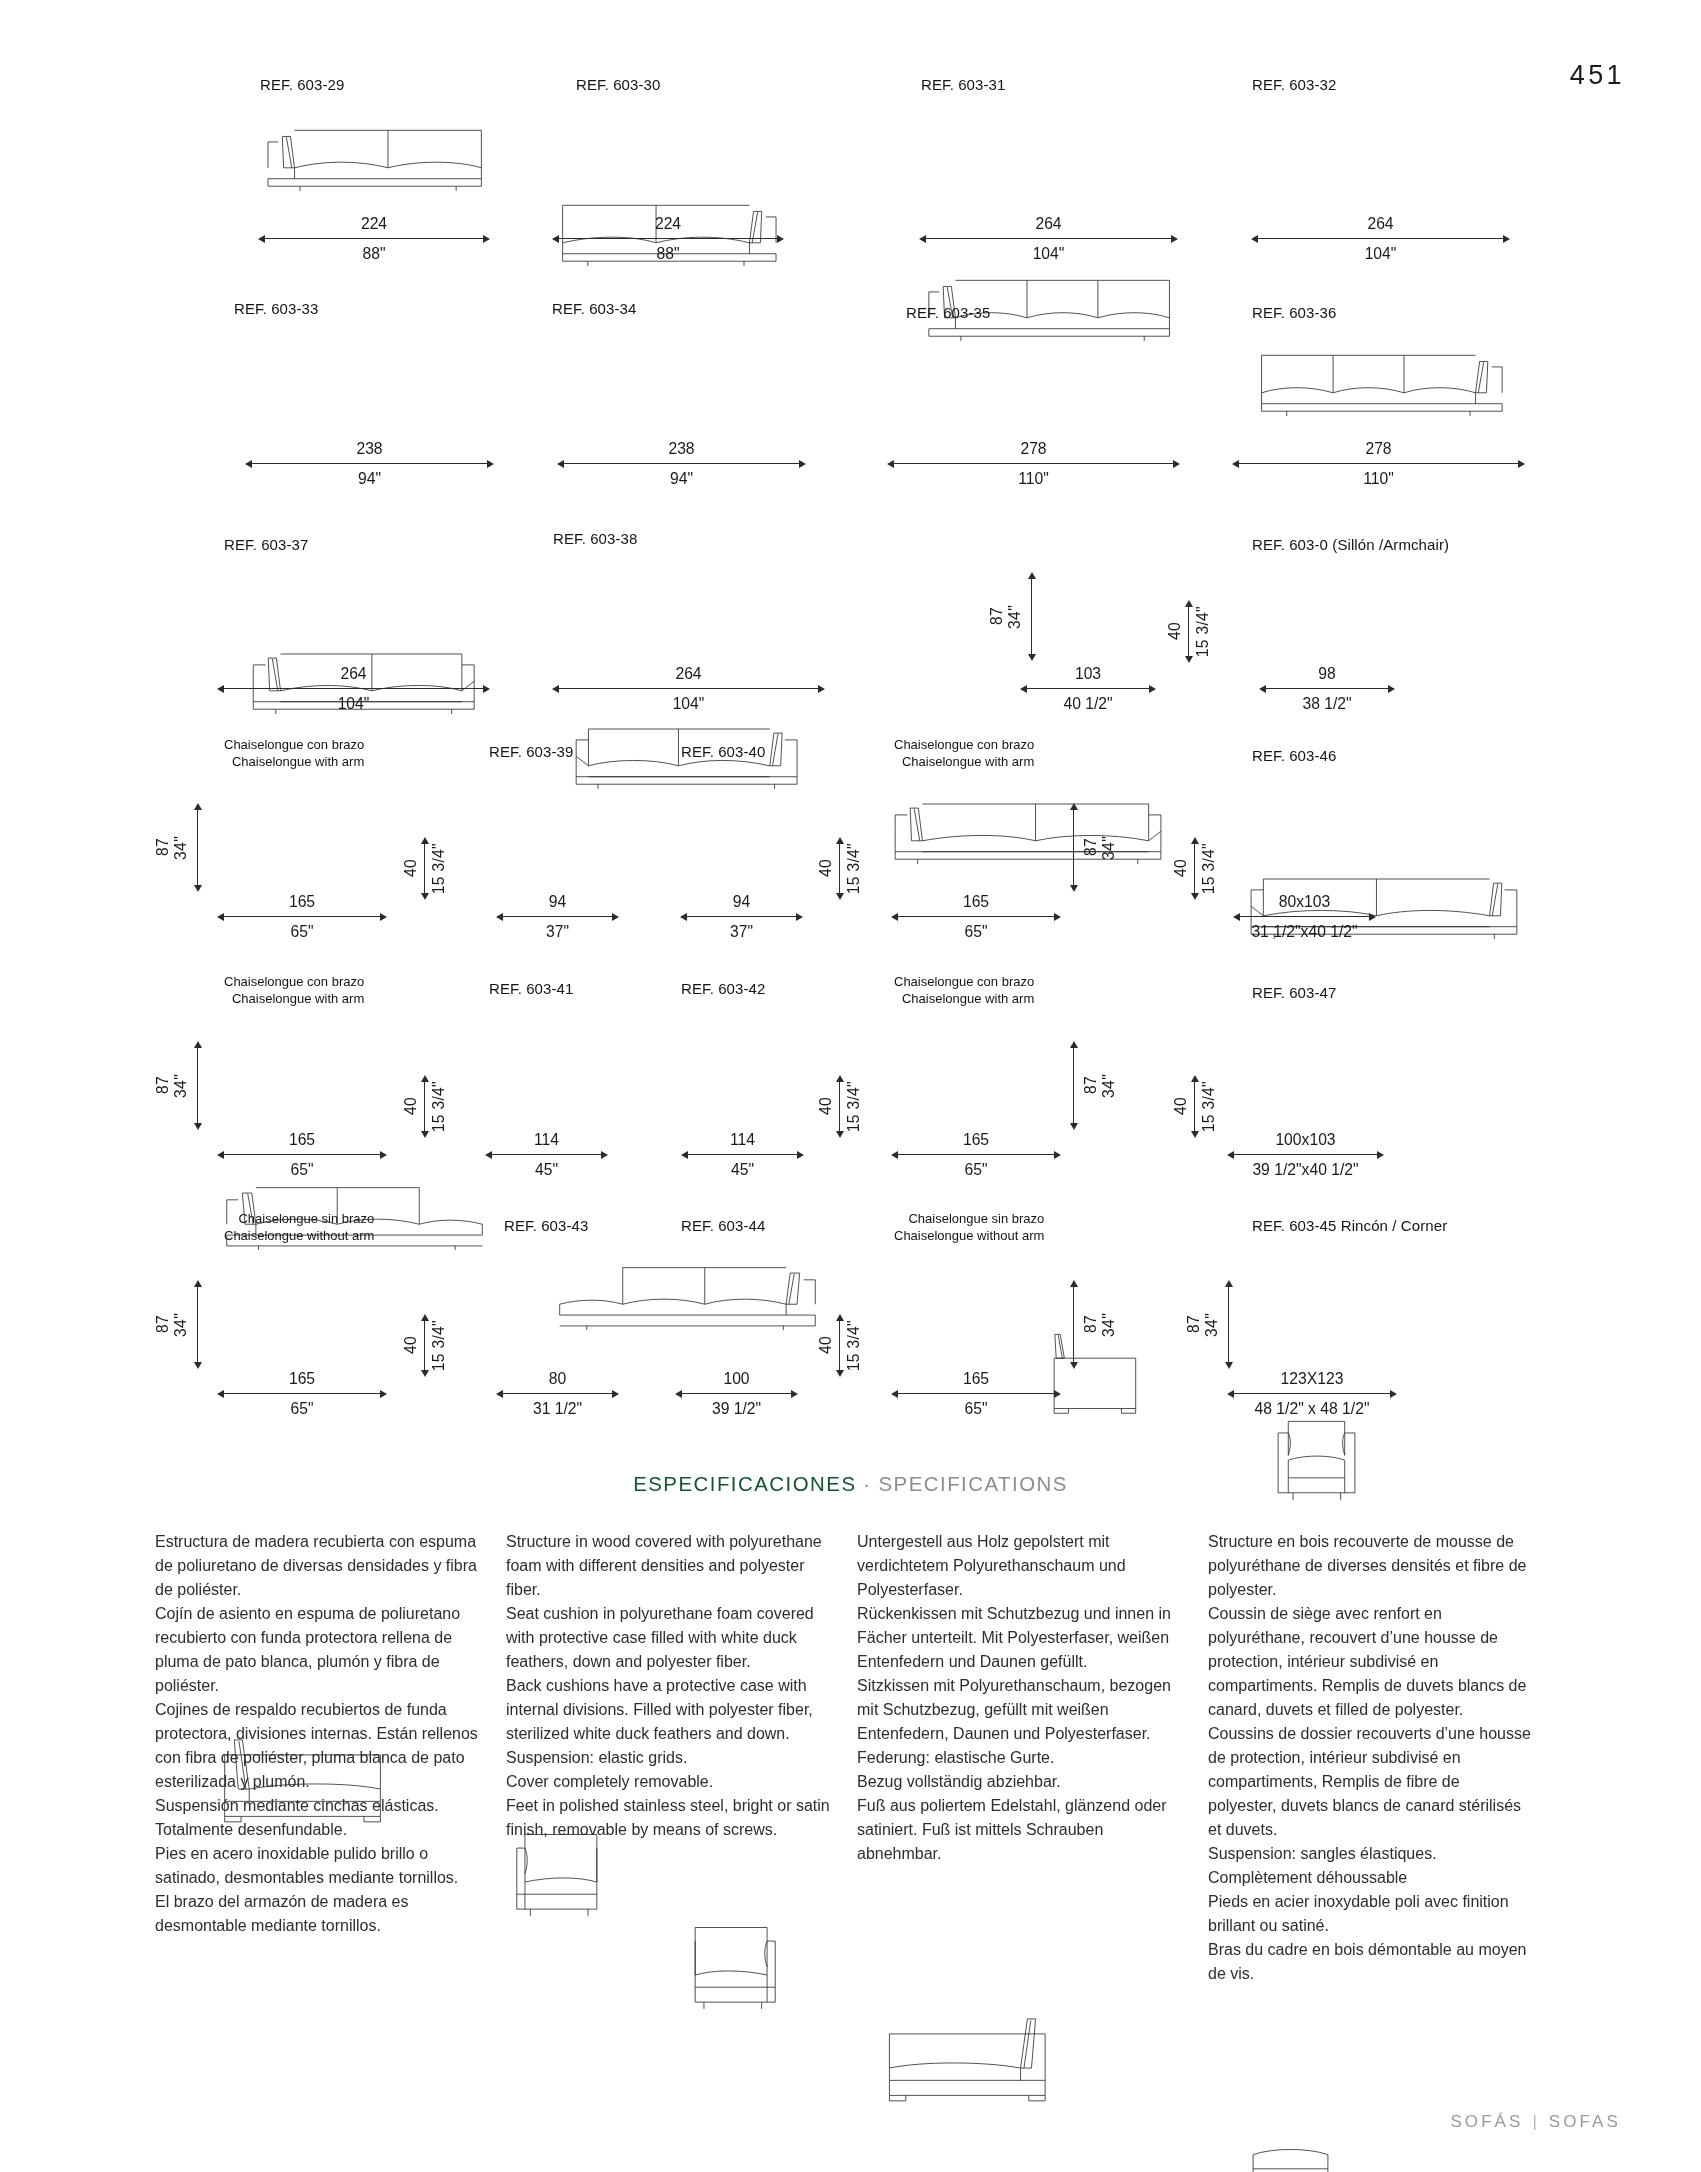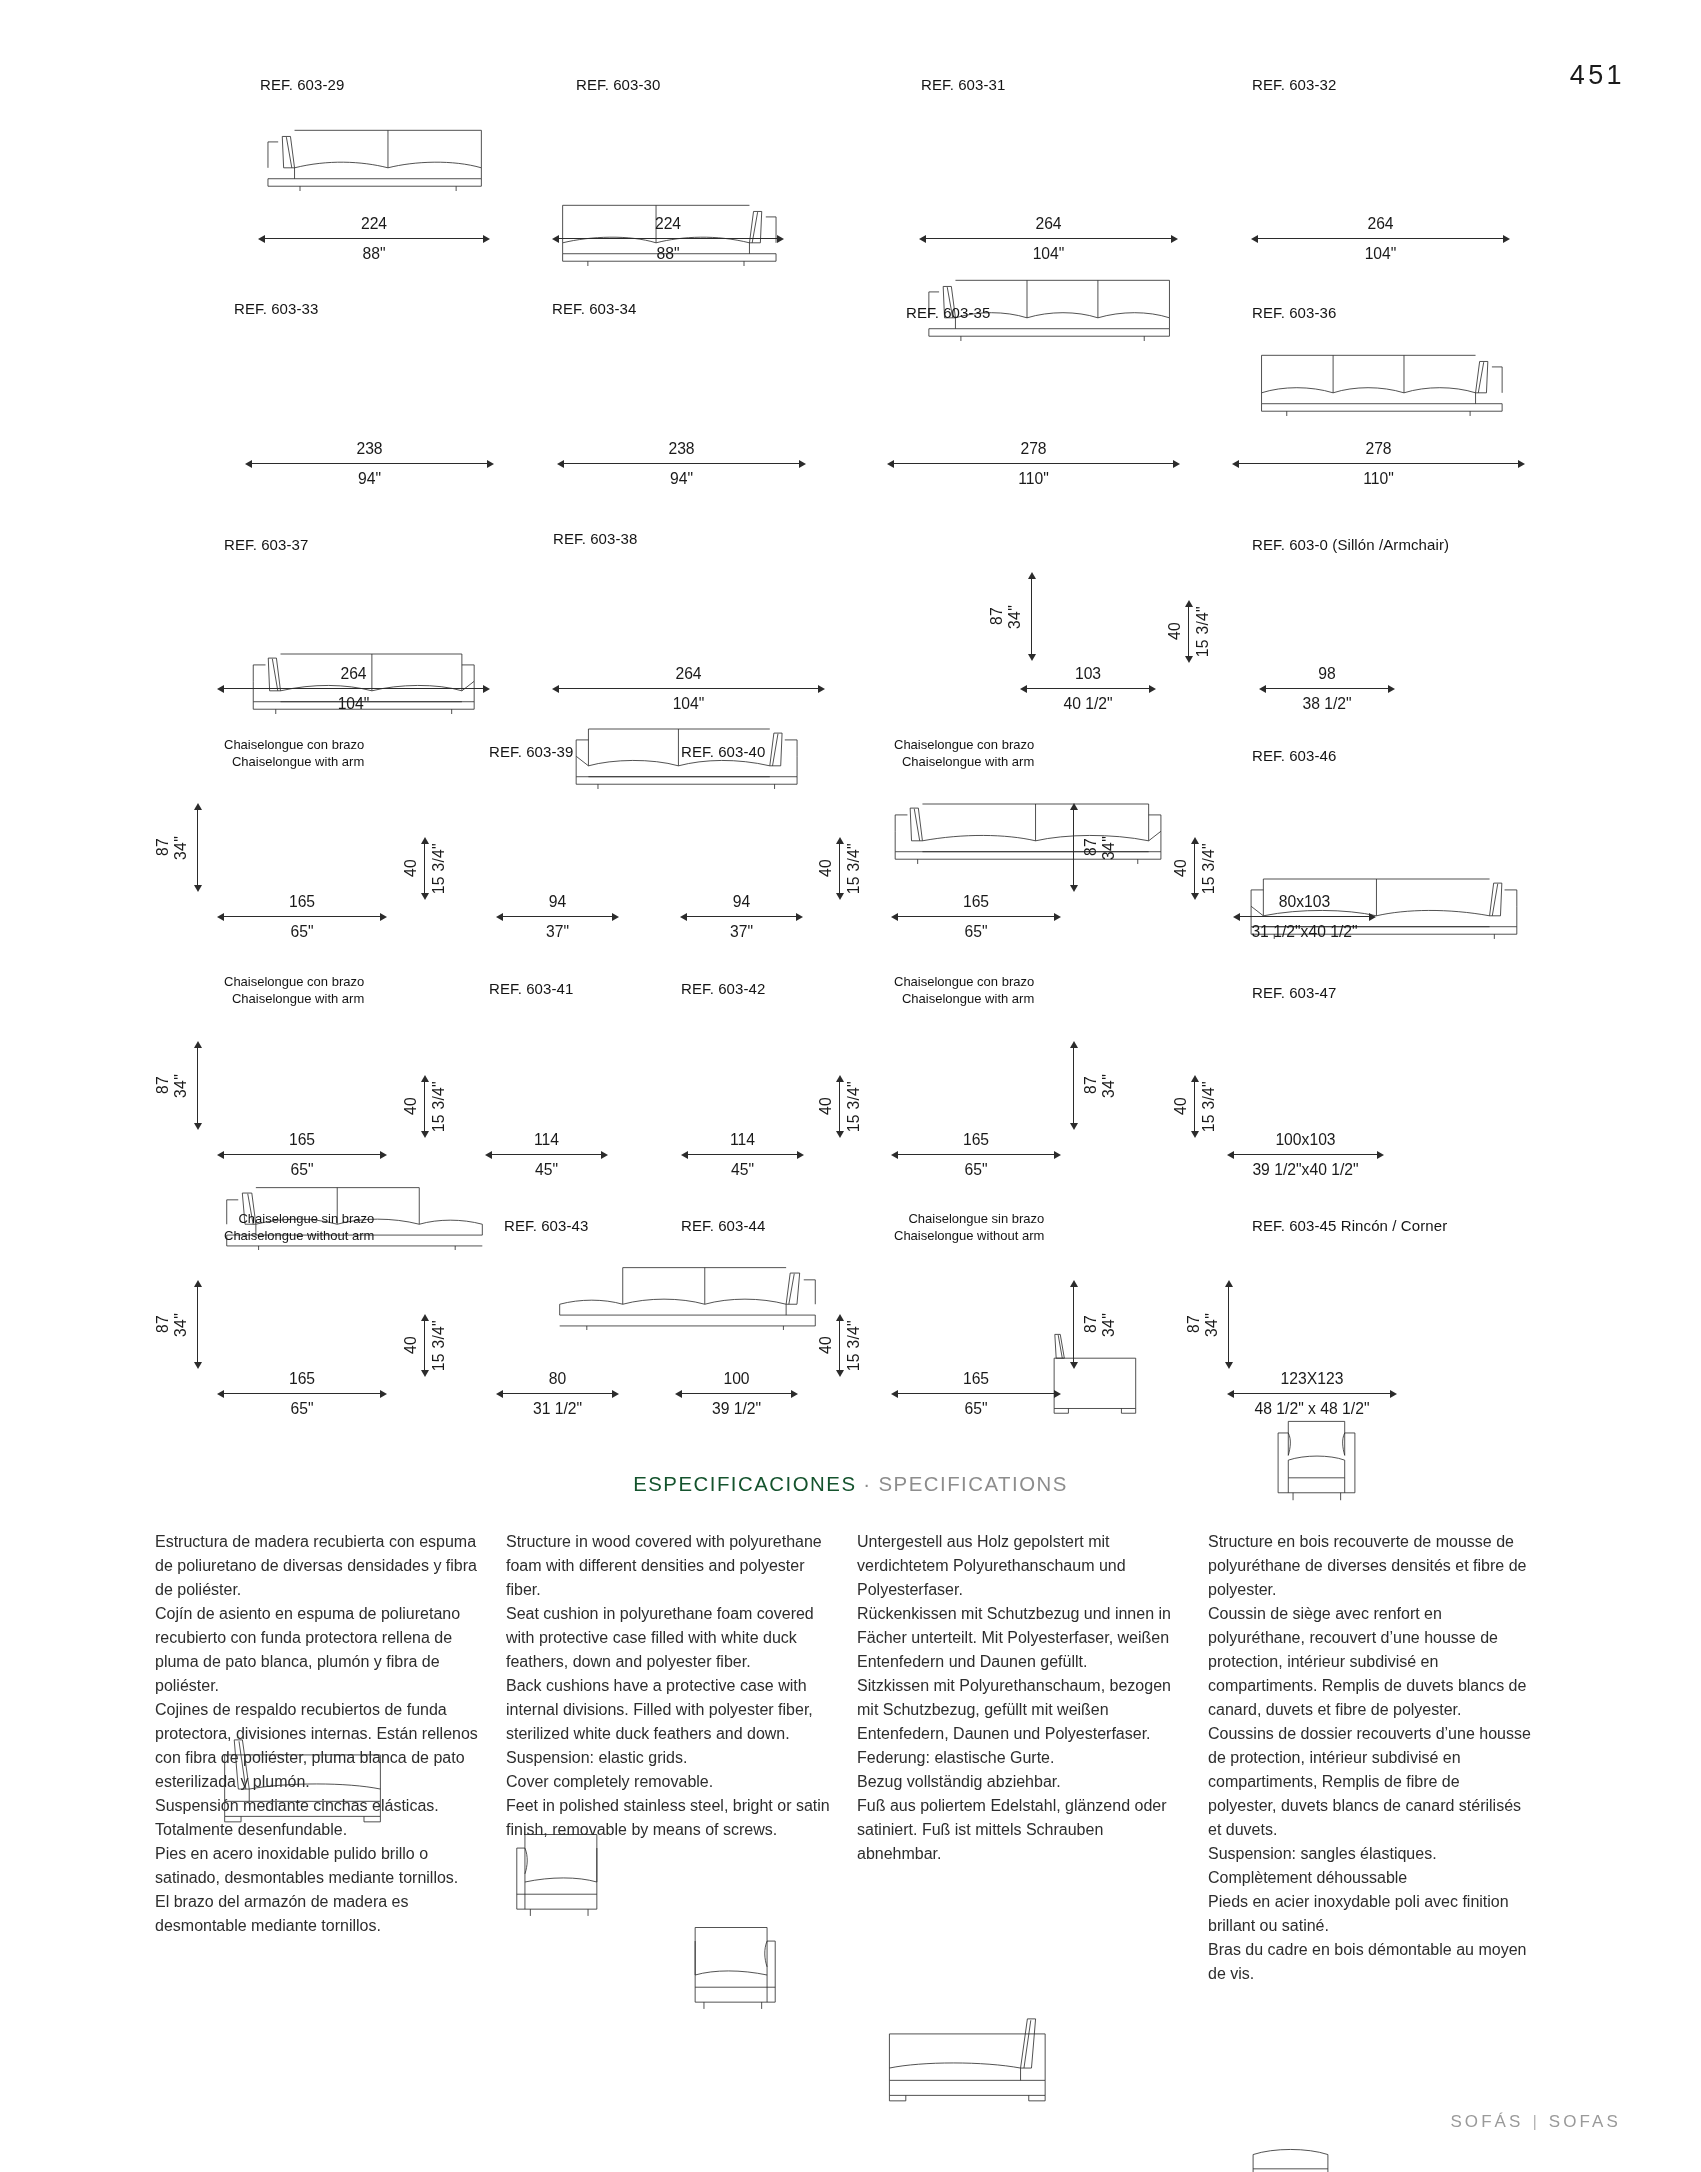--- a/index.html
+++ b/index.html
@@ -928,21 +928,21 @@
     <div class="spec-col">
       <p>Untergestell aus Holz gepolstert mit verdichtetem Polyurethanschaum und Polyesterfaser.</p>
       <p>Rückenkissen mit Schutzbezug und innen in Fächer unterteilt. Mit Polyesterfaser,  weißen Entenfedern und Daunen gefüllt.</p>
       <p>Sitzkissen mit Polyurethanschaum, bezogen mit Schutzbezug, gefüllt mit weißen Entenfedern, Daunen und Polyesterfaser.</p>
       <p>Federung: elastische Gurte.</p>
       <p>Bezug vollständig abziehbar.</p>
       <p>Fuß aus poliertem Edelstahl, glänzend oder satiniert. Fuß  ist mittels Schrauben abnehmbar.</p>
     </div>
     <div class="spec-col">
       <p>Structure en bois recouverte de mousse de polyuréthane  de diverses densités et fibre de polyester.</p>
-      <p>Coussin de siège avec renfort en polyuréthane, recouvert d’une housse de protection, intérieur subdivisé en compartiments. Remplis de duvets blancs de canard, duvets  et fibre de polyester.</p>
+      <p>Coussin de siège avec renfort en polyuréthane, recouvert d’une housse de protection, intérieur subdivisé en compartiments. Remplis de duvets blancs de canard, duvets  et filled de polyester.</p>
       <p>Coussins de dossier recouverts d’une housse de protection, intérieur subdivisé en compartiments, Remplis de fibre de polyester, duvets blancs de canard stérilisés et duvets.</p>
       <p>Suspension: sangles élastiques.</p>
       <p>Complètement déhoussable</p>
       <p>Pieds en acier inoxydable poli avec finition brillant ou satiné.</p>
       <p>Bras du cadre en bois démontable au moyen de vis.</p>
     </div>
   </div>
 
   <div class="footer">
     <span>SOFÁS</span><span class="sep">|</span><span>SOFAS</span>

